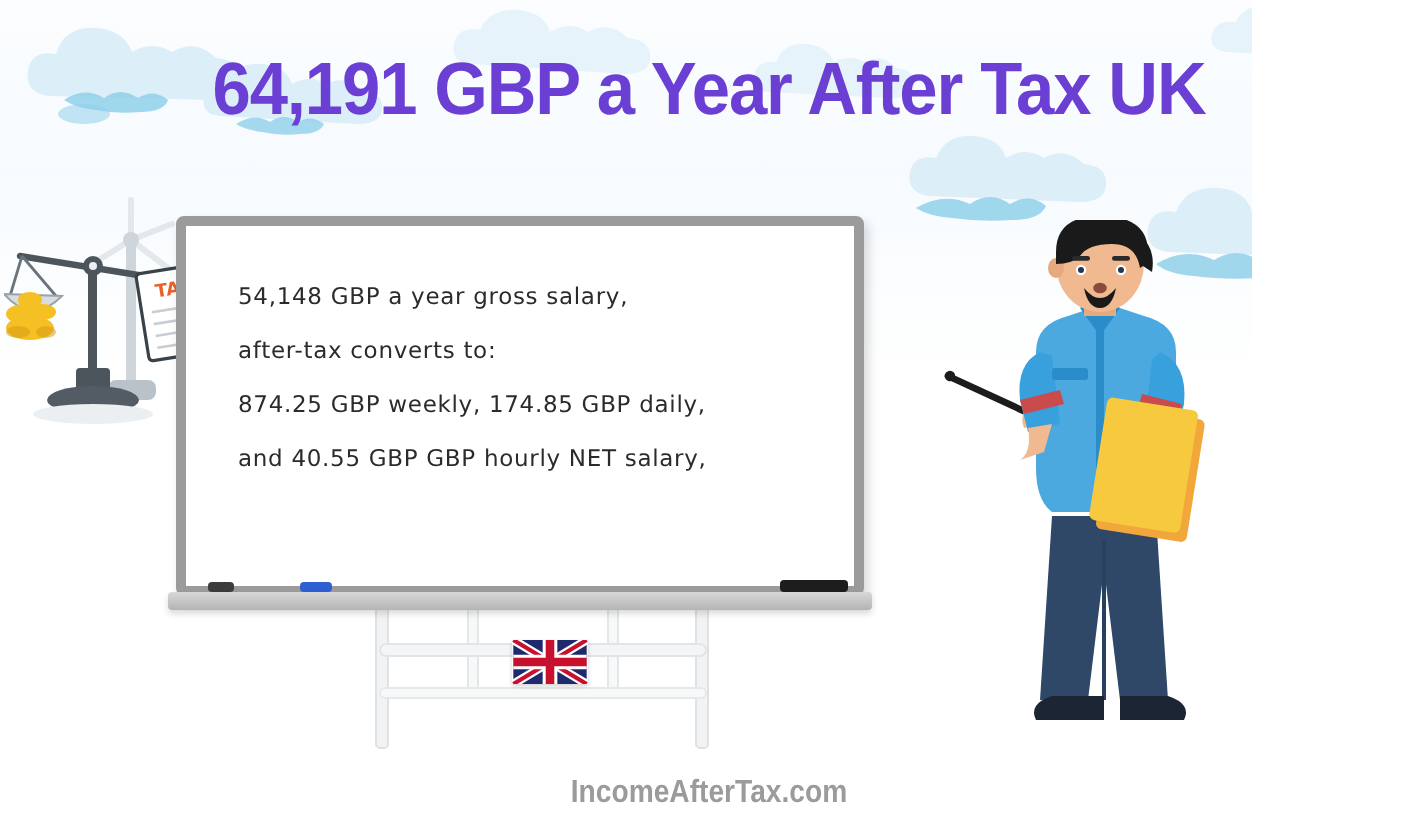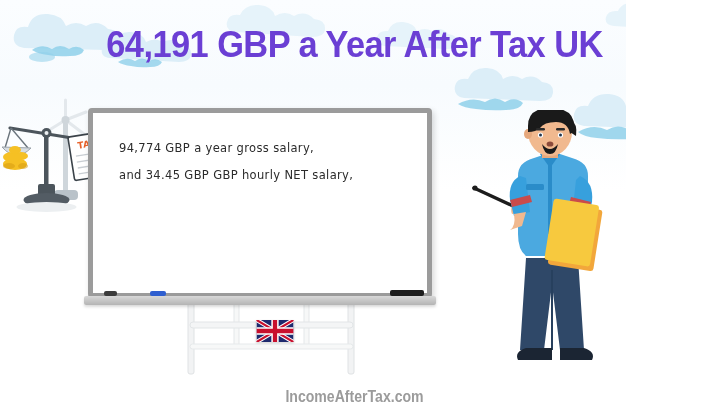--- a/index.html
+++ b/index.html
@@ -222,22 +222,24 @@
       <path d="M0 0 L60 36 M60 0 L0 36" stroke="#c8102e" stroke-width="3.4"></path>
       <path d="M30 0 V36 M0 18 H60" stroke="#ffffff" stroke-width="12"></path>
       <path d="M30 0 V36 M0 18 H60" stroke="#c8102e" stroke-width="7"></path>
     </svg>
   </div>
 
   <div class="board-wrap">
     <div class="board-frame">
       <div class="board-inner">
         <div class="board-lines">
-          <div>94,774 GBP a year gross salary,</div>
-          <div>and 34.45 GBP GBP hourly NET salary,</div>
+          <div>54,148 GBP a year gross salary,</div>
+          <div>after-tax converts to:</div>
+          <div>874.25 GBP weekly, 174.85 GBP daily,</div>
+          <div>and 40.55 GBP GBP hourly NET salary,</div>
         </div>
       </div>
     </div>
   </div>
 
   <div class="marker m1"></div>
   <div class="marker m2"></div>
   <div class="marker m3"></div>
   <div class="ledge"></div>
 

